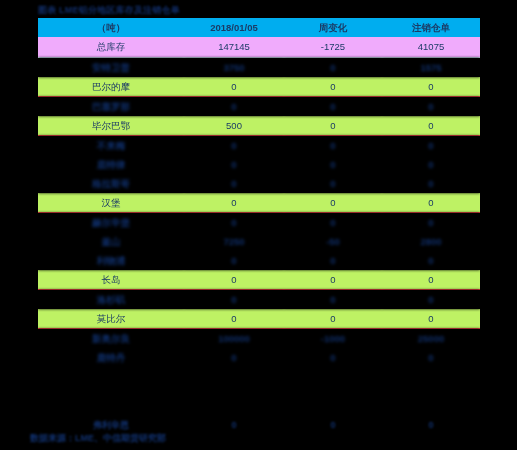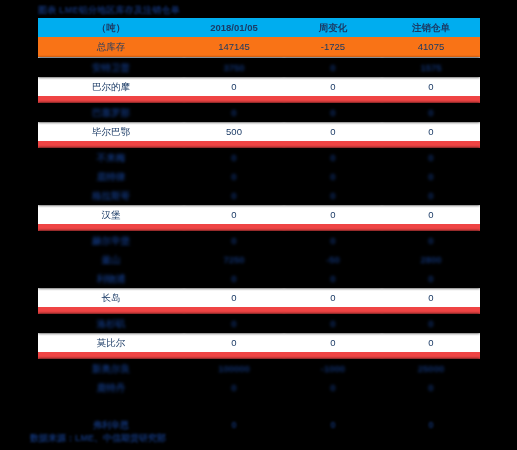--- a/index.html
+++ b/index.html
@@ -69,31 +69,31 @@
   thead th {
     background: #00adef;
     color: #ffffff;
     font-weight: bold;
     font-size: 9.5px;
     height: 20px;
     line-height: 20px;
   }
 
   tr.total td {
-    background: #f97316;
+    background: #f0abfc;
     color: #1b3b66;
     height: 20px;
     line-height: 20px;
     border-bottom: 1px solid #cfe4f4;
   }
 
   tr.open td {
-    background: #ffffff;
+    background: #bef264;
     color: #1b3b66;
-    border-bottom: 7px solid #ef4444;
+    border-bottom: 1px solid #ef4444;
   }
 
   
   tr.redacted td {
     background: #000000;
     color: #0f2f6b;
     font-weight: bold;
     filter: blur(1.35px);
     -webkit-filter: blur(1.35px);
   }

